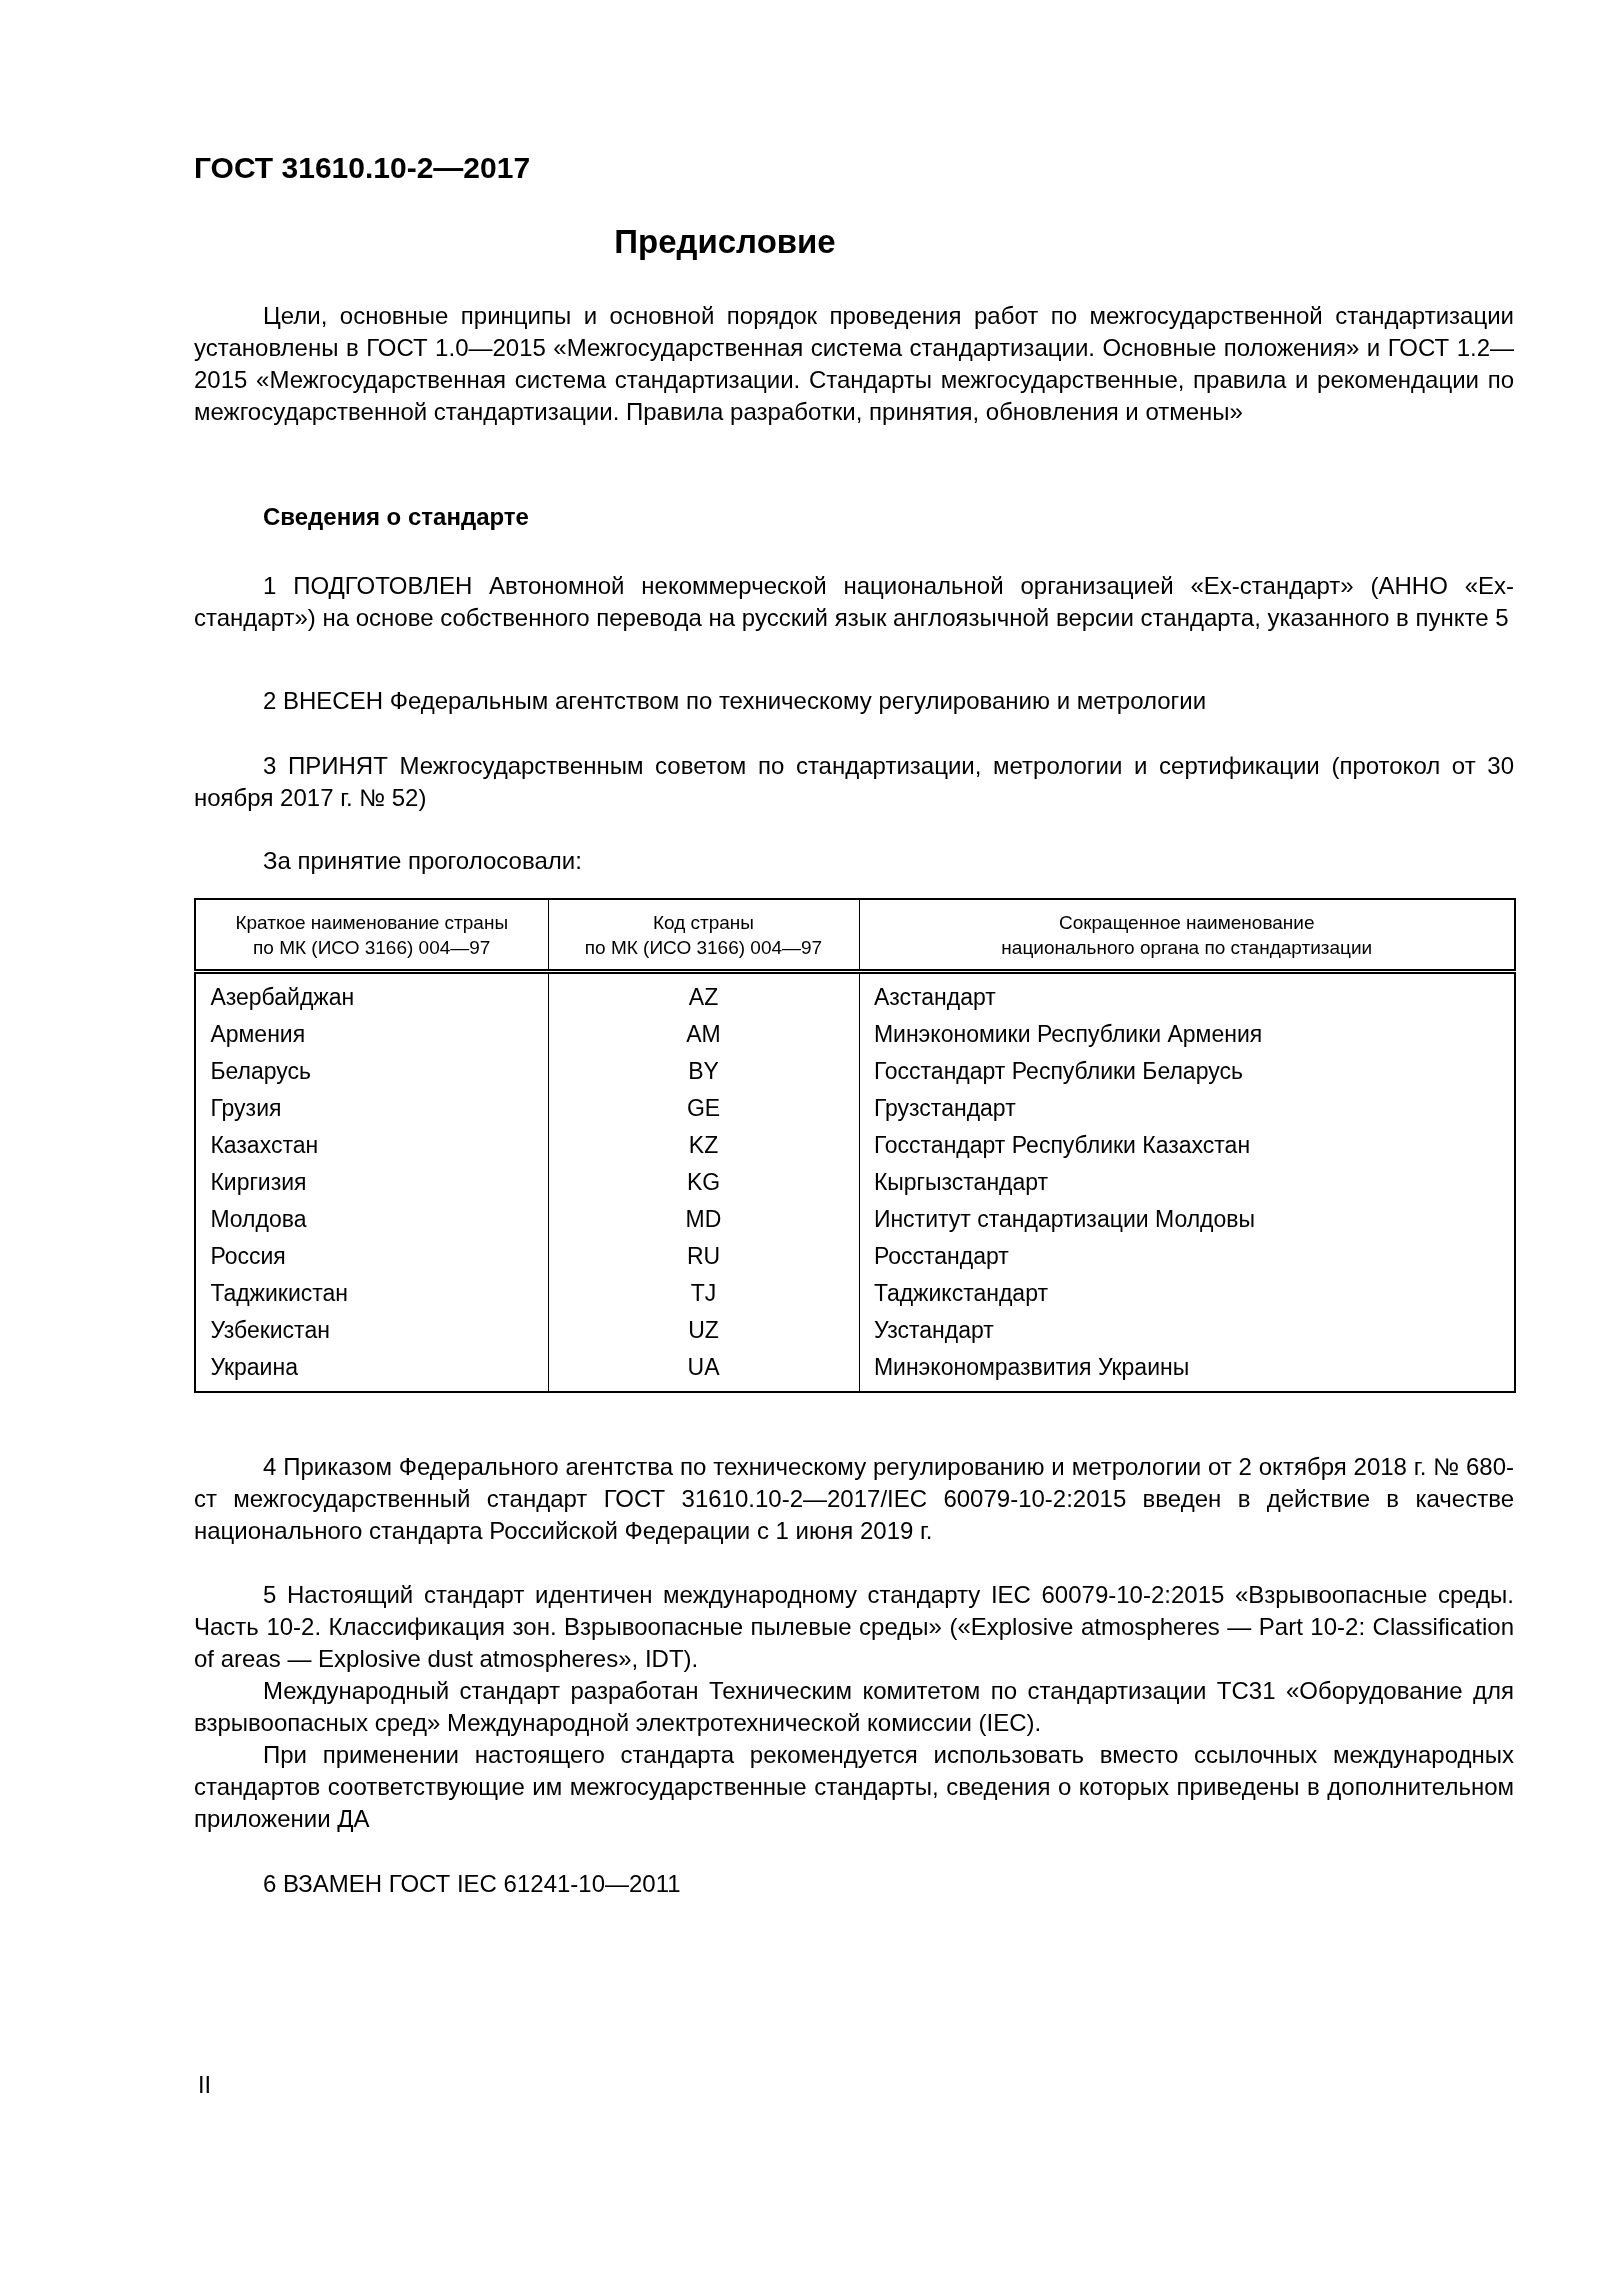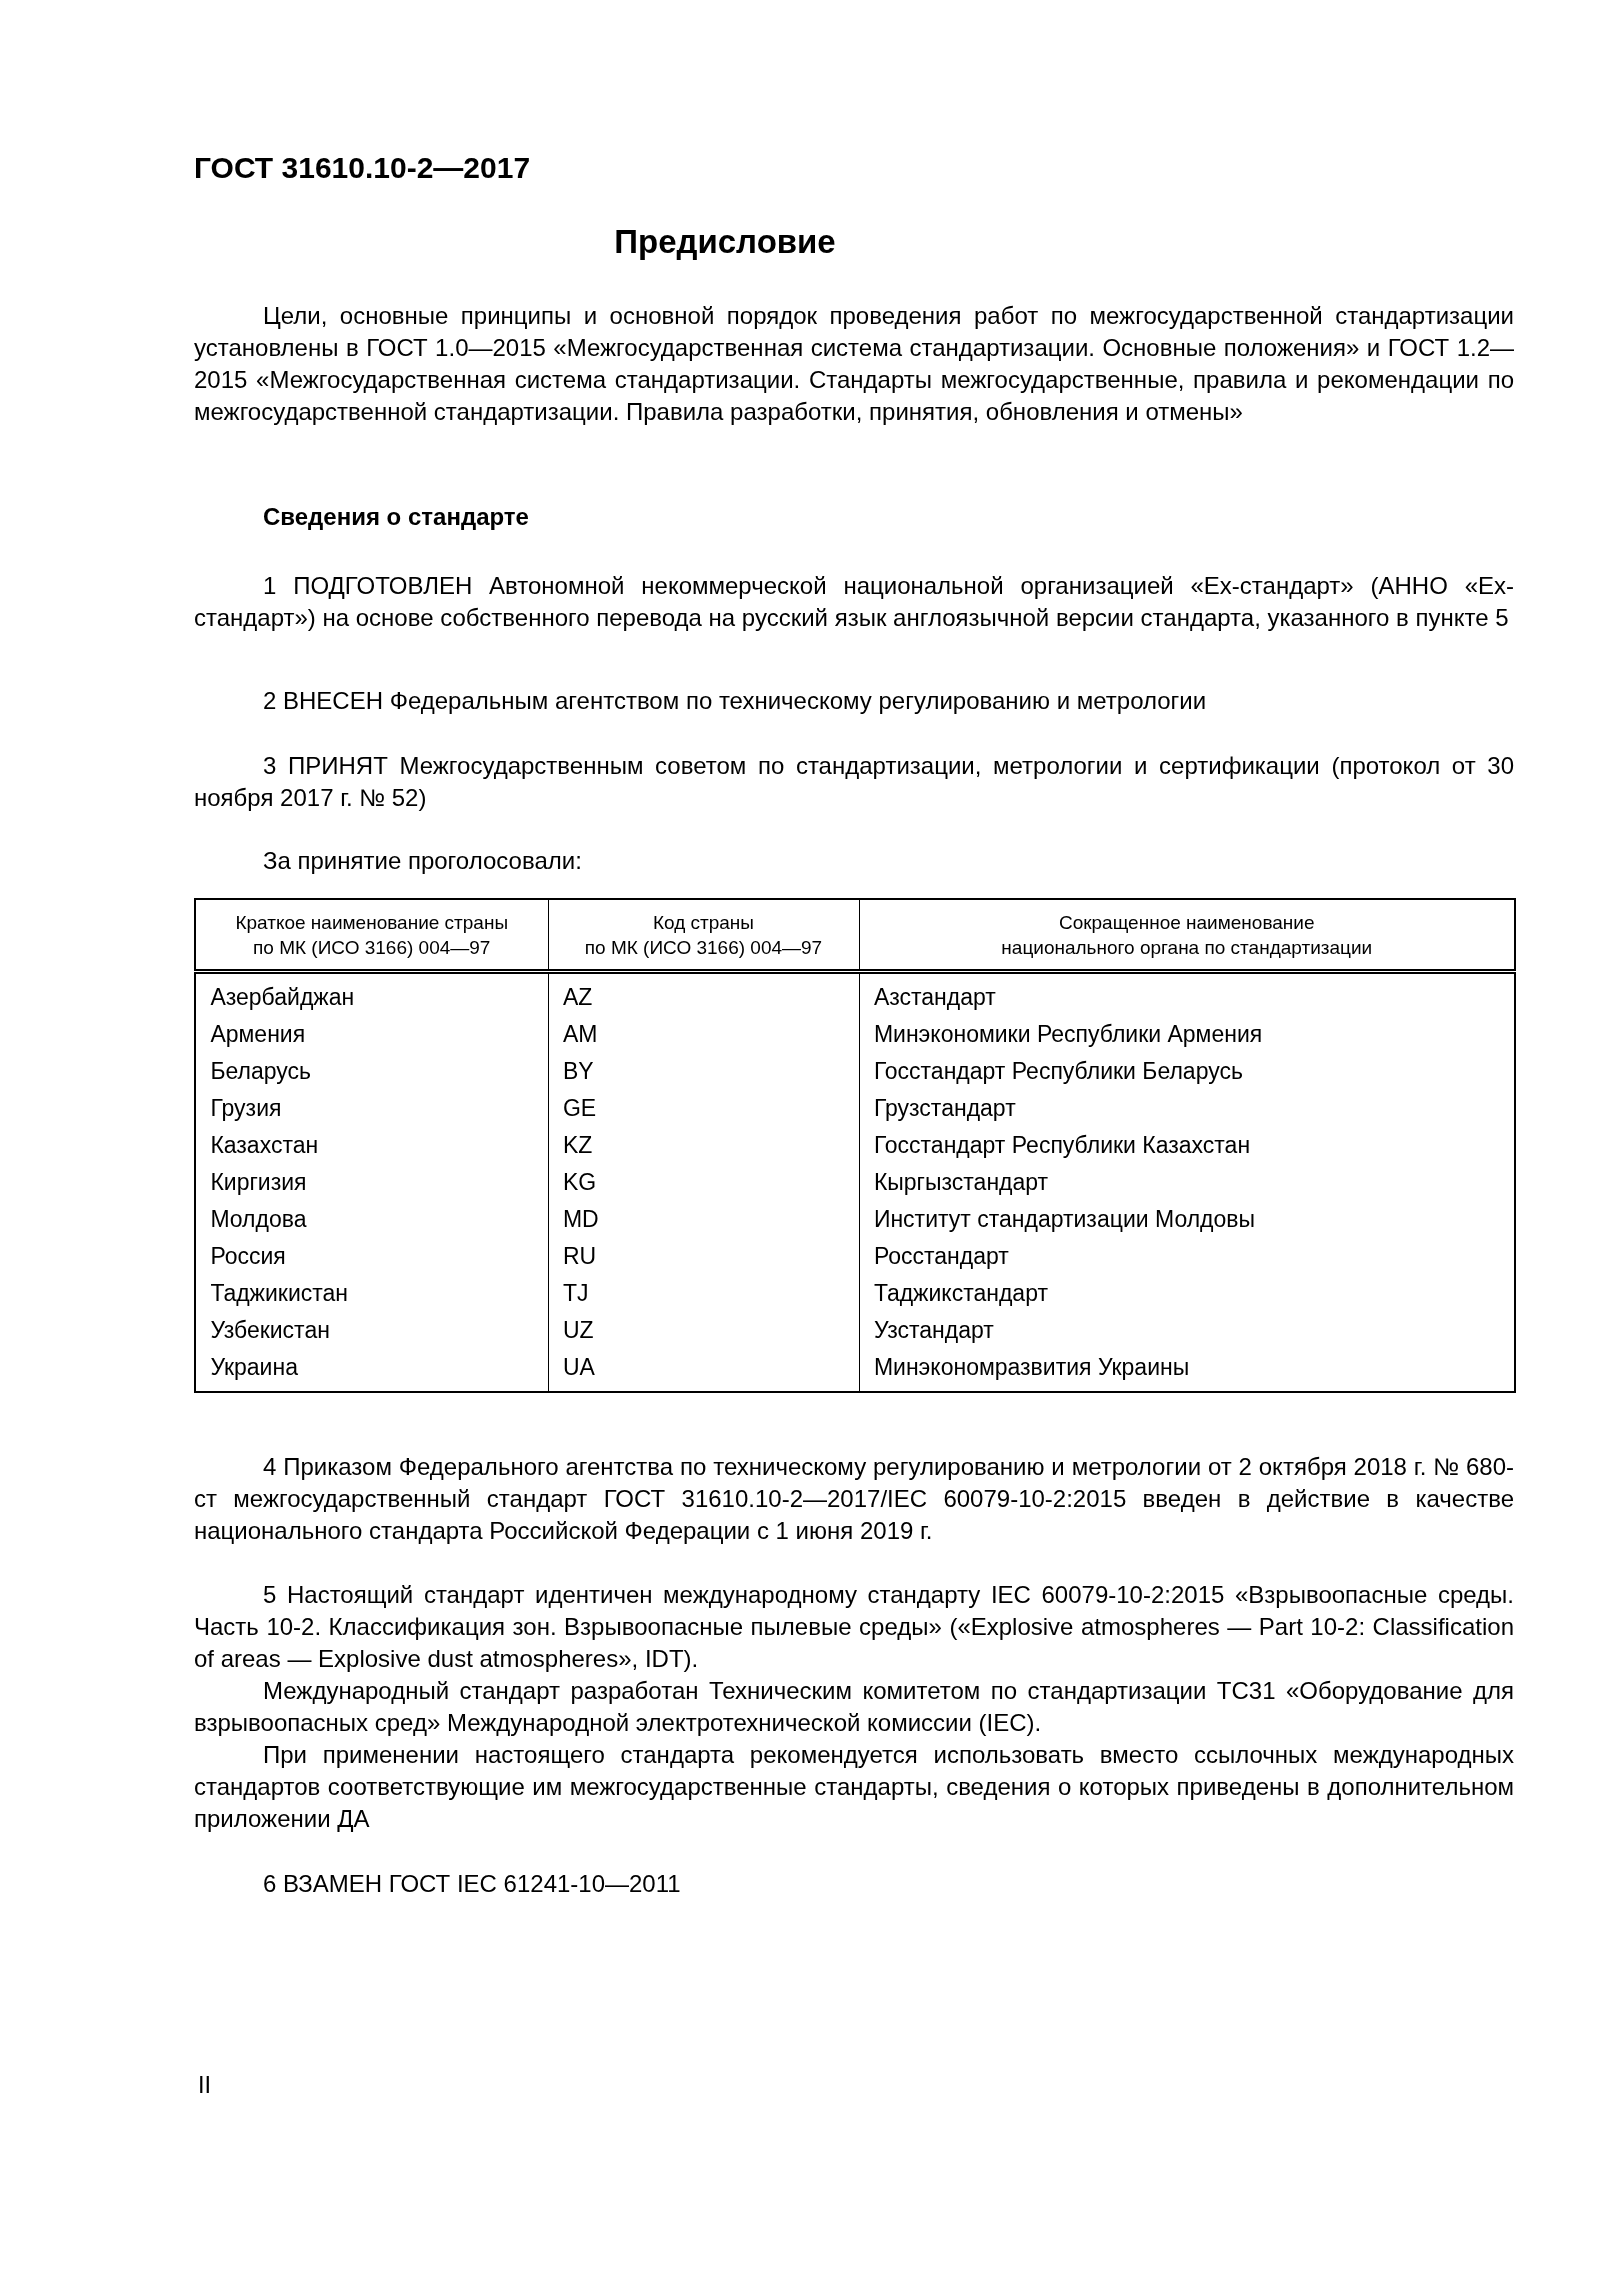--- a/index.html
+++ b/index.html
@@ -37,21 +37,21 @@
     border-left: 1.3px solid #000; border-right: 1.3px solid #000;
     border-bottom: 5.2px double #000; padding: 0 17px;
   }
   table.vote td {
     font-size: 23px; line-height: 37px; height: 37px; padding: 0 14.4px;
     border-left: 1.3px solid #000; border-right: 1.3px solid #000;
     vertical-align: middle; white-space: nowrap;
   }
   table.vote tbody tr:first-child td { padding-top: 5.2px; }
   table.vote tbody tr:last-child td { padding-bottom: 5.2px; }
-  td.code { text-align: left; }
+  td.code { text-align: center; }
   .page-number {
     position: absolute; left: 198px; top: 2072px;
     font-size: 23.6px; line-height: 26px;
   }
 </style>
 </head>
 <body>
 
 <div class="page-header">ГОСТ 31610.10-2—2017</div>
 

